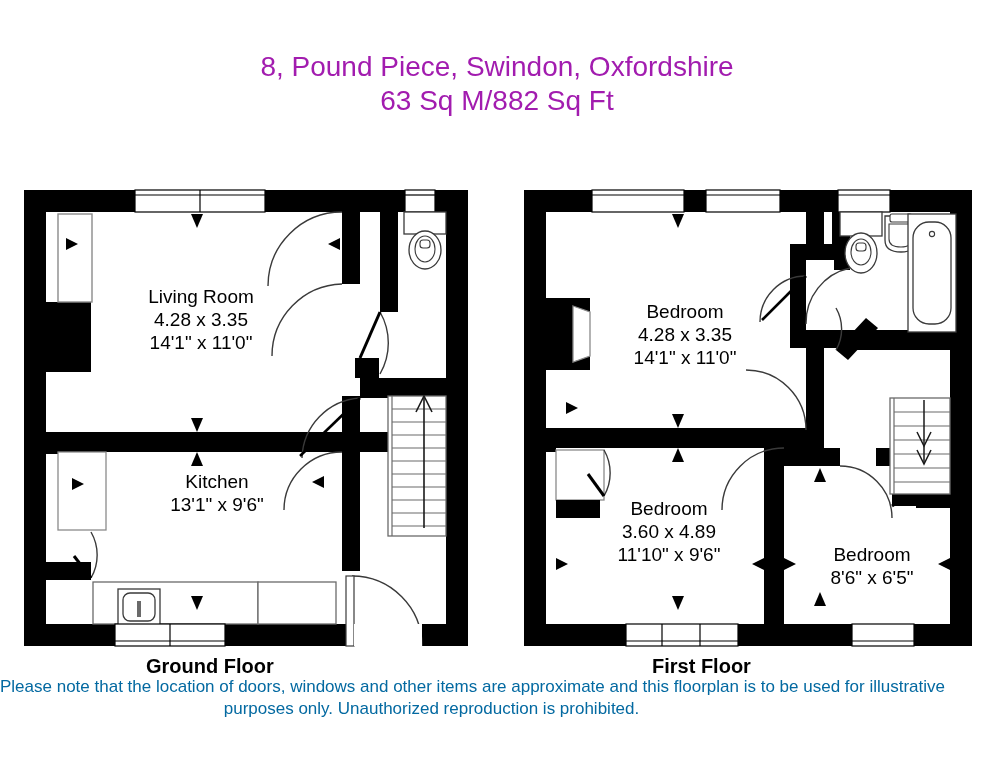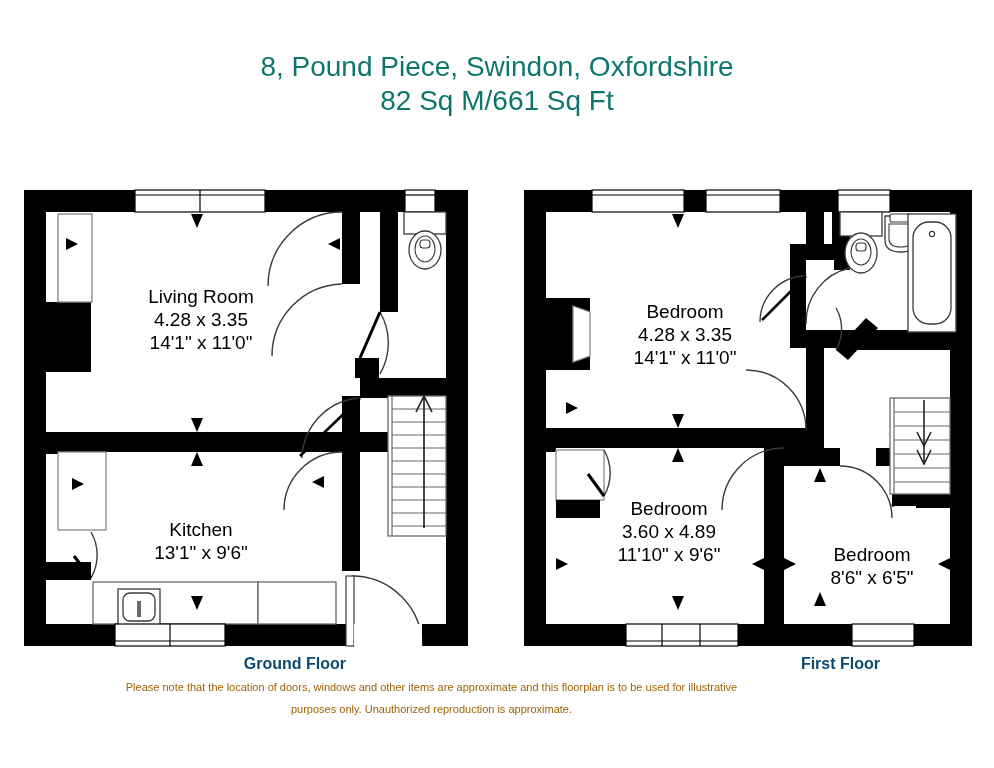--- a/index.html
+++ b/index.html
@@ -30,21 +30,21 @@
     top: 50px;
     width: 994px;
     text-align: center;
   }
   .title-line {
     font-family: "Liberation Sans", sans-serif;
     font-size: 28px;
     font-weight: 400;
     line-height: 34px;
     letter-spacing: 0px;
-    color: #0f766e;
+    color: #a21caf;
     white-space: nowrap;
   }
 
   
   .plan-stage {
     position: absolute;
     left: 0;
     top: 0;
     width: 994px;
     height: 768px;
@@ -75,49 +75,49 @@
     font-size: 19px;
     font-weight: 400;
     color: #000000;
     display: block;
   }
 
   
   .floor-caption {
     position: absolute;
     font-family: "Liberation Sans", sans-serif;
-    font-size: 16px;
+    font-size: 20px;
     font-weight: bold;
-    color: #0c4a6e;
-    text-align: right;
+    color: #000000;
+    text-align: left;
     white-space: nowrap;
   }
 
   
   .disclaimer {
     position: absolute;
     left: 0;
     top: 676px;
     width: 863px;
     text-align: center;
     font-family: "Liberation Sans", sans-serif;
-    font-size: 11px;
+    font-size: 17px;
     line-height: 22px;
-    color: #a16207;
+    color: #0369a1;
   }
   .disclaimer div { white-space: nowrap; }
 </style>
 </head>
 <body>
 
 <div id="page">
 
   <div class="title-block">
     <div class="title-line">8, Pound Piece, Swindon, Oxfordshire</div>
-    <div class="title-line">82 Sq M/661 Sq Ft</div>
+    <div class="title-line">63 Sq M/882 Sq Ft</div>
   </div>
 
   <div class="plan-stage">
     <svg class="plan-svg" width="994" height="768" viewBox="0 0 994 768">
 
       <g>
 
         <path fill="#000000" fill-rule="evenodd" d="M 24,190 L 468,190 L 468,646 L 24,646 Z
                  M 46,212 L 446,212 L 446,624 L 46,624 Z"></path>
 
@@ -324,21 +324,21 @@
         <line x1="852" y1="641" x2="914" y2="641" stroke="#000000" stroke-width="1.2"></line>
       </g>
     </svg>
 
     <div class="room-label" style="left:96px; top:285px; width:210px;">
       <span class="room-name">Living Room</span>
       <span class="room-dim">4.28 x 3.35</span>
       <span class="room-dim">14'1" x 11'0"</span>
     </div>
 
-    <div class="room-label" style="left:96px; top:470px; width:210px;margin-top:48px;">
+    <div class="room-label" style="left:112px; top:470px; width:210px;">
       <span class="room-name">Kitchen</span>
       <span class="room-dim">13'1" x 9'6"</span>
     </div>
 
     <div class="room-label" style="left:580px; top:300px; width:210px;">
       <span class="room-name">Bedroom</span>
       <span class="room-dim">4.28 x 3.35</span>
       <span class="room-dim">14'1" x 11'0"</span>
     </div>
 
@@ -348,20 +348,20 @@
       <span class="room-dim">11'10" x 9'6"</span>
     </div>
 
     <div class="room-label" style="left:797px; top:543px; width:150px;">
       <span class="room-name">Bedroom</span>
       <span class="room-dim">8'6" x 6'5"</span>
     </div>
   </div>
 
   <div class="floor-caption" style="left:146px; top:655px; width:200px;">Ground Floor</div>
-  <div class="floor-caption" style="left:680px; top:655px; width:200px;">First Floor</div>
+  <div class="floor-caption" style="left:652px; top:655px; width:200px;">First Floor</div>
 
   <div class="disclaimer">
     <div>Please note that the location of doors, windows and other items are approximate and this floorplan is to be used for illustrative</div>
-    <div>purposes only. Unauthorized reproduction is approximate.</div>
+    <div>purposes only. Unauthorized reproduction is prohibited.</div>
   </div>
 
 </div>
 
 </body></html>

